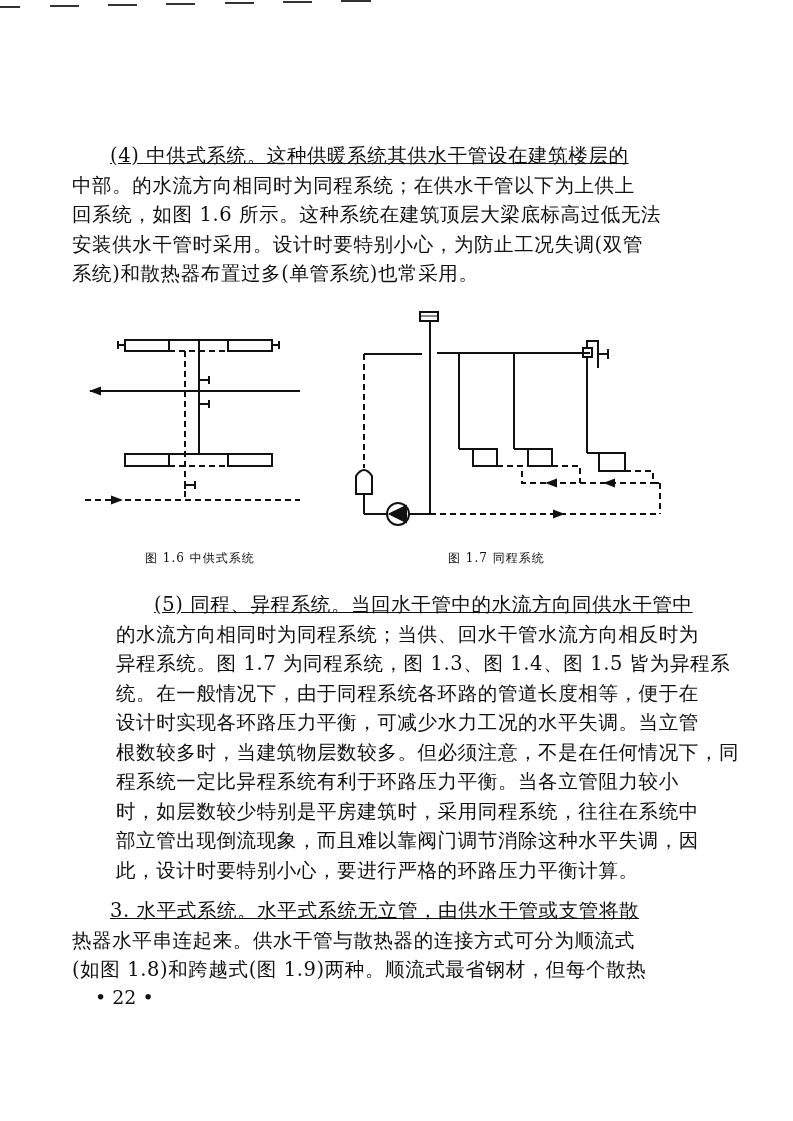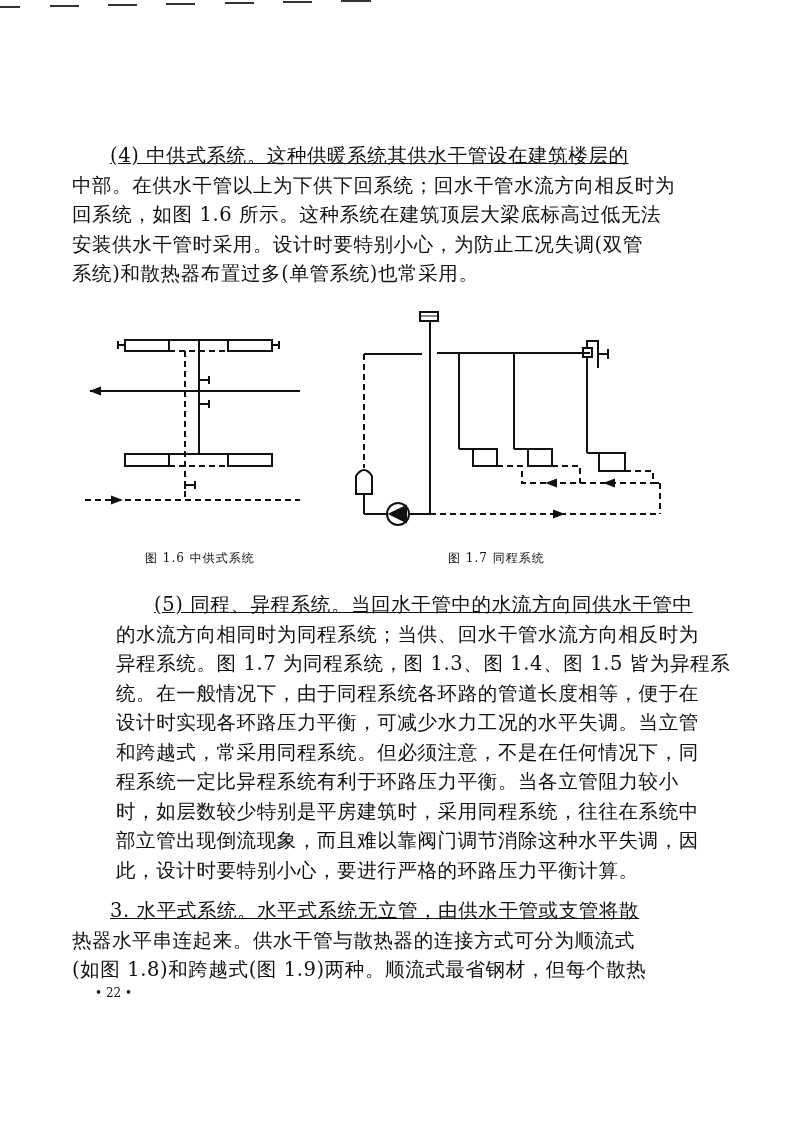--- a/index.html
+++ b/index.html
@@ -4,41 +4,41 @@
 <style>
   html, body { margin: 0; padding: 0; background: #ffffff; }
   body { width: 793px; height: 1121px; position: relative; overflow: hidden;
          font-family: "DejaVu Serif", "Liberation Serif", serif; color: #111; }
   .scan-mark { position: absolute; height: 2px; background: #333; }
   .para { position: absolute; left: 72px; width: 600px; font-size: 19.5px; line-height: 29.5px;
           letter-spacing: 0.6px; text-align: justify; }
   .para .line { display: block; white-space: nowrap; height: 29.5px; }
   .indent { padding-left: 38px; text-decoration: underline; }
   .caption { position: absolute; font-size: 12px; letter-spacing: 1px; top: 550px; }
-  .page-num { position: absolute; left: 95px; top: 986px; font-size: 12px; }
+  .page-num { position: absolute; left: 95px; top: 986px; font-size: 19px; }
   svg.fig { position: absolute; }
   svg line, svg rect, svg path, svg circle, svg polyline { stroke: #111; fill: none; stroke-width: 2; }
   .dash { stroke-dasharray: 6 4; }
 </style>
 </head>
 <body>
 
 <div>
   <div class="scan-mark" style="left:0;top:6px;width:20px;"></div>
   <div class="scan-mark" style="left:50px;top:5px;width:29px;"></div>
   <div class="scan-mark" style="left:108px;top:4px;width:29px;"></div>
   <div class="scan-mark" style="left:166px;top:3px;width:29px;"></div>
   <div class="scan-mark" style="left:225px;top:2px;width:29px;"></div>
   <div class="scan-mark" style="left:283px;top:1px;width:29px;"></div>
   <div class="scan-mark" style="left:341px;top:0px;width:30px;"></div>
 </div>
 
 <div class="para" style="top:141px;">
   <span class="line indent">(4) 中供式系统。这种供暖系统其供水干管设在建筑楼层的</span>
-  <span class="line">中部。在供水干管以上为下供下回系统；回水干管水流方向相反时为</span>
+  <span class="line">中部。的水流方向相同时为同程系统；在供水干管以下为上供上</span>
   <span class="line">回系统，如图 1.6 所示。这种系统在建筑顶层大梁底标高过低无法</span>
   <span class="line">安装供水干管时采用。设计时要特别小心，为防止工况失调(双管</span>
   <span class="line">系统)和散热器布置过多(单管系统)也常采用。</span>
 </div>
 
 <svg class="fig" style="left:80px;top:300px;" width="240" height="220" viewBox="0 0 240 220">
 
   <rect x="45" y="40" width="44" height="11"></rect>
   <rect x="148" y="40" width="44" height="11"></rect>
   <line x1="45" y1="40" x2="192" y2="40"></line>
@@ -119,21 +119,21 @@
 
 <div class="caption" style="left:145px;">图 1.6   中供式系统</div>
 <div class="caption" style="left:448px;">图 1.7   同程系统</div>
 
 <div class="para" style="top:590px;margin-left:44px;">
   <span class="line indent">(5) 同程、异程系统。当回水干管中的水流方向同供水干管中</span>
   <span class="line">的水流方向相同时为同程系统；当供、回水干管水流方向相反时为</span>
   <span class="line">异程系统。图 1.7 为同程系统，图 1.3、图 1.4、图 1.5 皆为异程系</span>
   <span class="line">统。在一般情况下，由于同程系统各环路的管道长度相等，便于在</span>
   <span class="line">设计时实现各环路压力平衡，可减少水力工况的水平失调。当立管</span>
-  <span class="line">和跨越式，常采用同程系统。但必须注意，不是在任何情况下，同</span>
+  <span class="line">根数较多时，当建筑物层数较多。但必须注意，不是在任何情况下，同</span>
   <span class="line">程系统一定比异程系统有利于环路压力平衡。当各立管阻力较小</span>
   <span class="line">时，如层数较少特别是平房建筑时，采用同程系统，往往在系统中</span>
   <span class="line">部立管出现倒流现象，而且难以靠阀门调节消除这种水平失调，因</span>
   <span class="line">此，设计时要特别小心，要进行严格的环路压力平衡计算。</span>
 </div>
 
 <div class="para" style="top:896px;">
   <span class="line indent">3. 水平式系统。水平式系统无立管，由供水干管或支管将散</span>
   <span class="line">热器水平串连起来。供水干管与散热器的连接方式可分为顺流式</span>
   <span class="line">(如图 1.8)和跨越式(图 1.9)两种。顺流式最省钢材，但每个散热</span>

